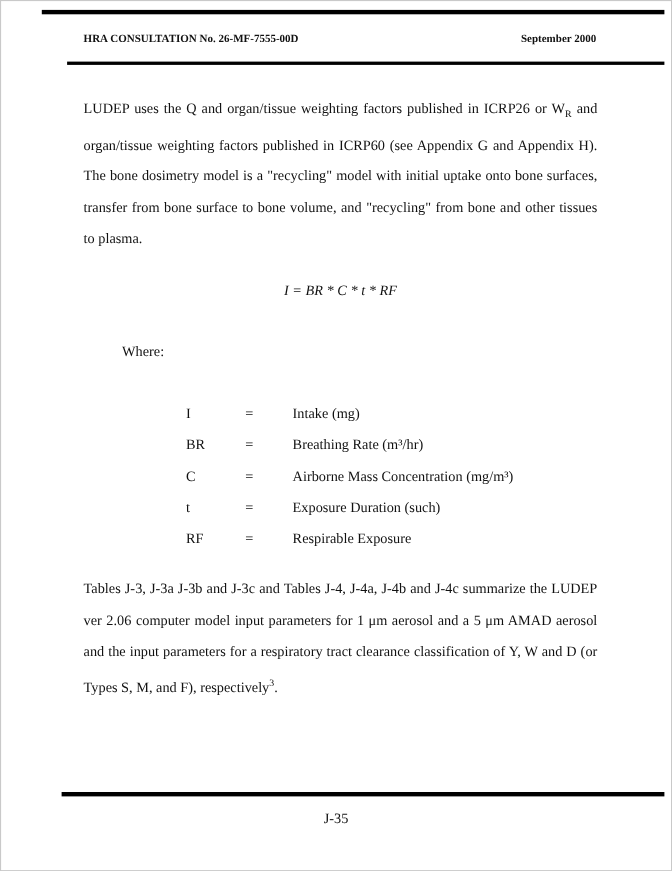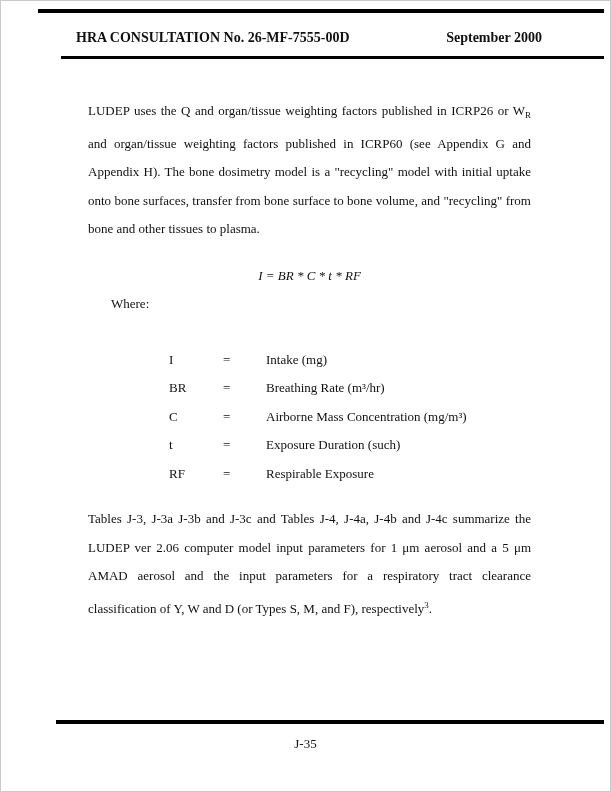--- a/index.html
+++ b/index.html
@@ -27,43 +27,44 @@
   .footer-rule { top: 719px; left: 55px; width: 548px; height: 4px; }
 
   .header {
     position: absolute;
     top: 29px;
     left: 75px;
     right: 68px;
     display: flex;
     justify-content: space-between;
     font-weight: bold;
-    font-size: 14px;
+    font-size: 10px;
   }
 
   .body {
     position: absolute;
     top: 84px;
     left: 75px;
     width: 467px;
     font-size: 13px;
     line-height: 28.5px;
   }
   .body p {
-    margin: 12px;
+    margin: 0;
     text-align: justify;
   }
   .para2   { margin-top: 30px !important; }
   .equation {
     margin-top: 18px;
     text-align: center;
     line-height: 28.5px;
     font-style: italic;
   }
   .where {
+    margin-top: 28px;
     padding-left: 35px;
     line-height: 28.5px;
   }
   .def-list { margin-top: 27px; }
   .def-row {
     display: flex;
     padding-left: 93px;
     line-height: 28.5px;
   }
   .def-sym  { width: 54px; }

